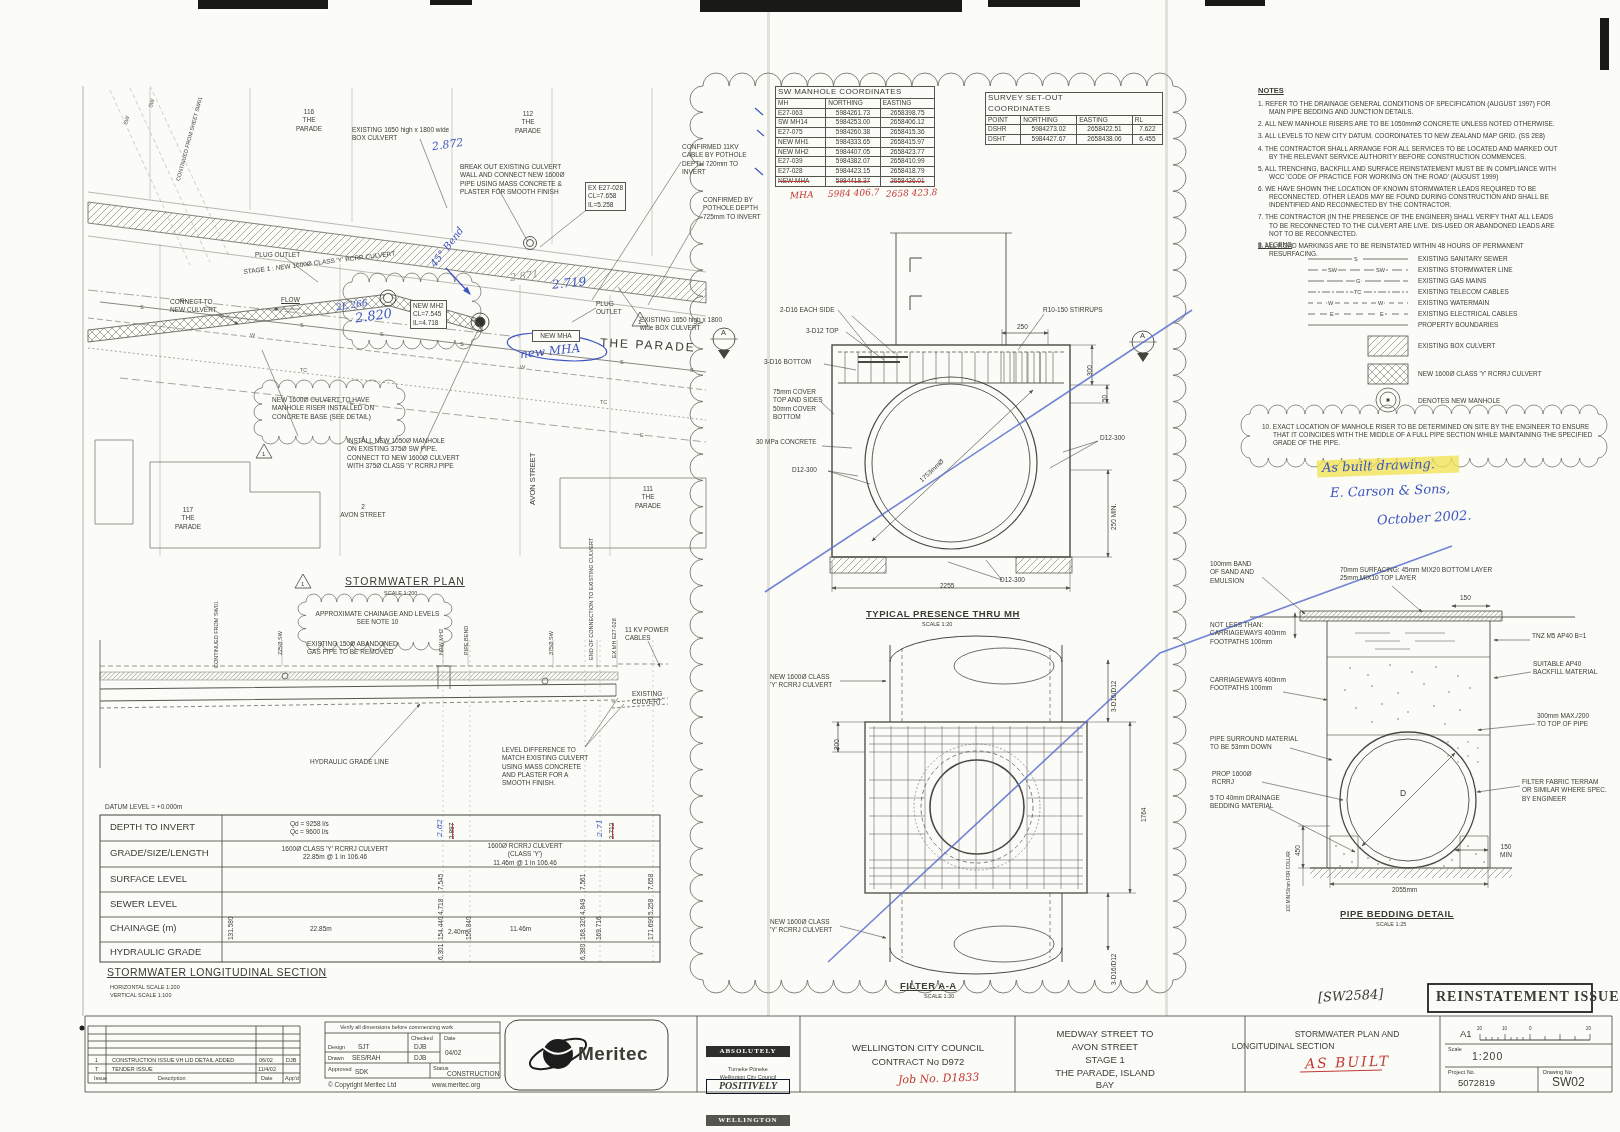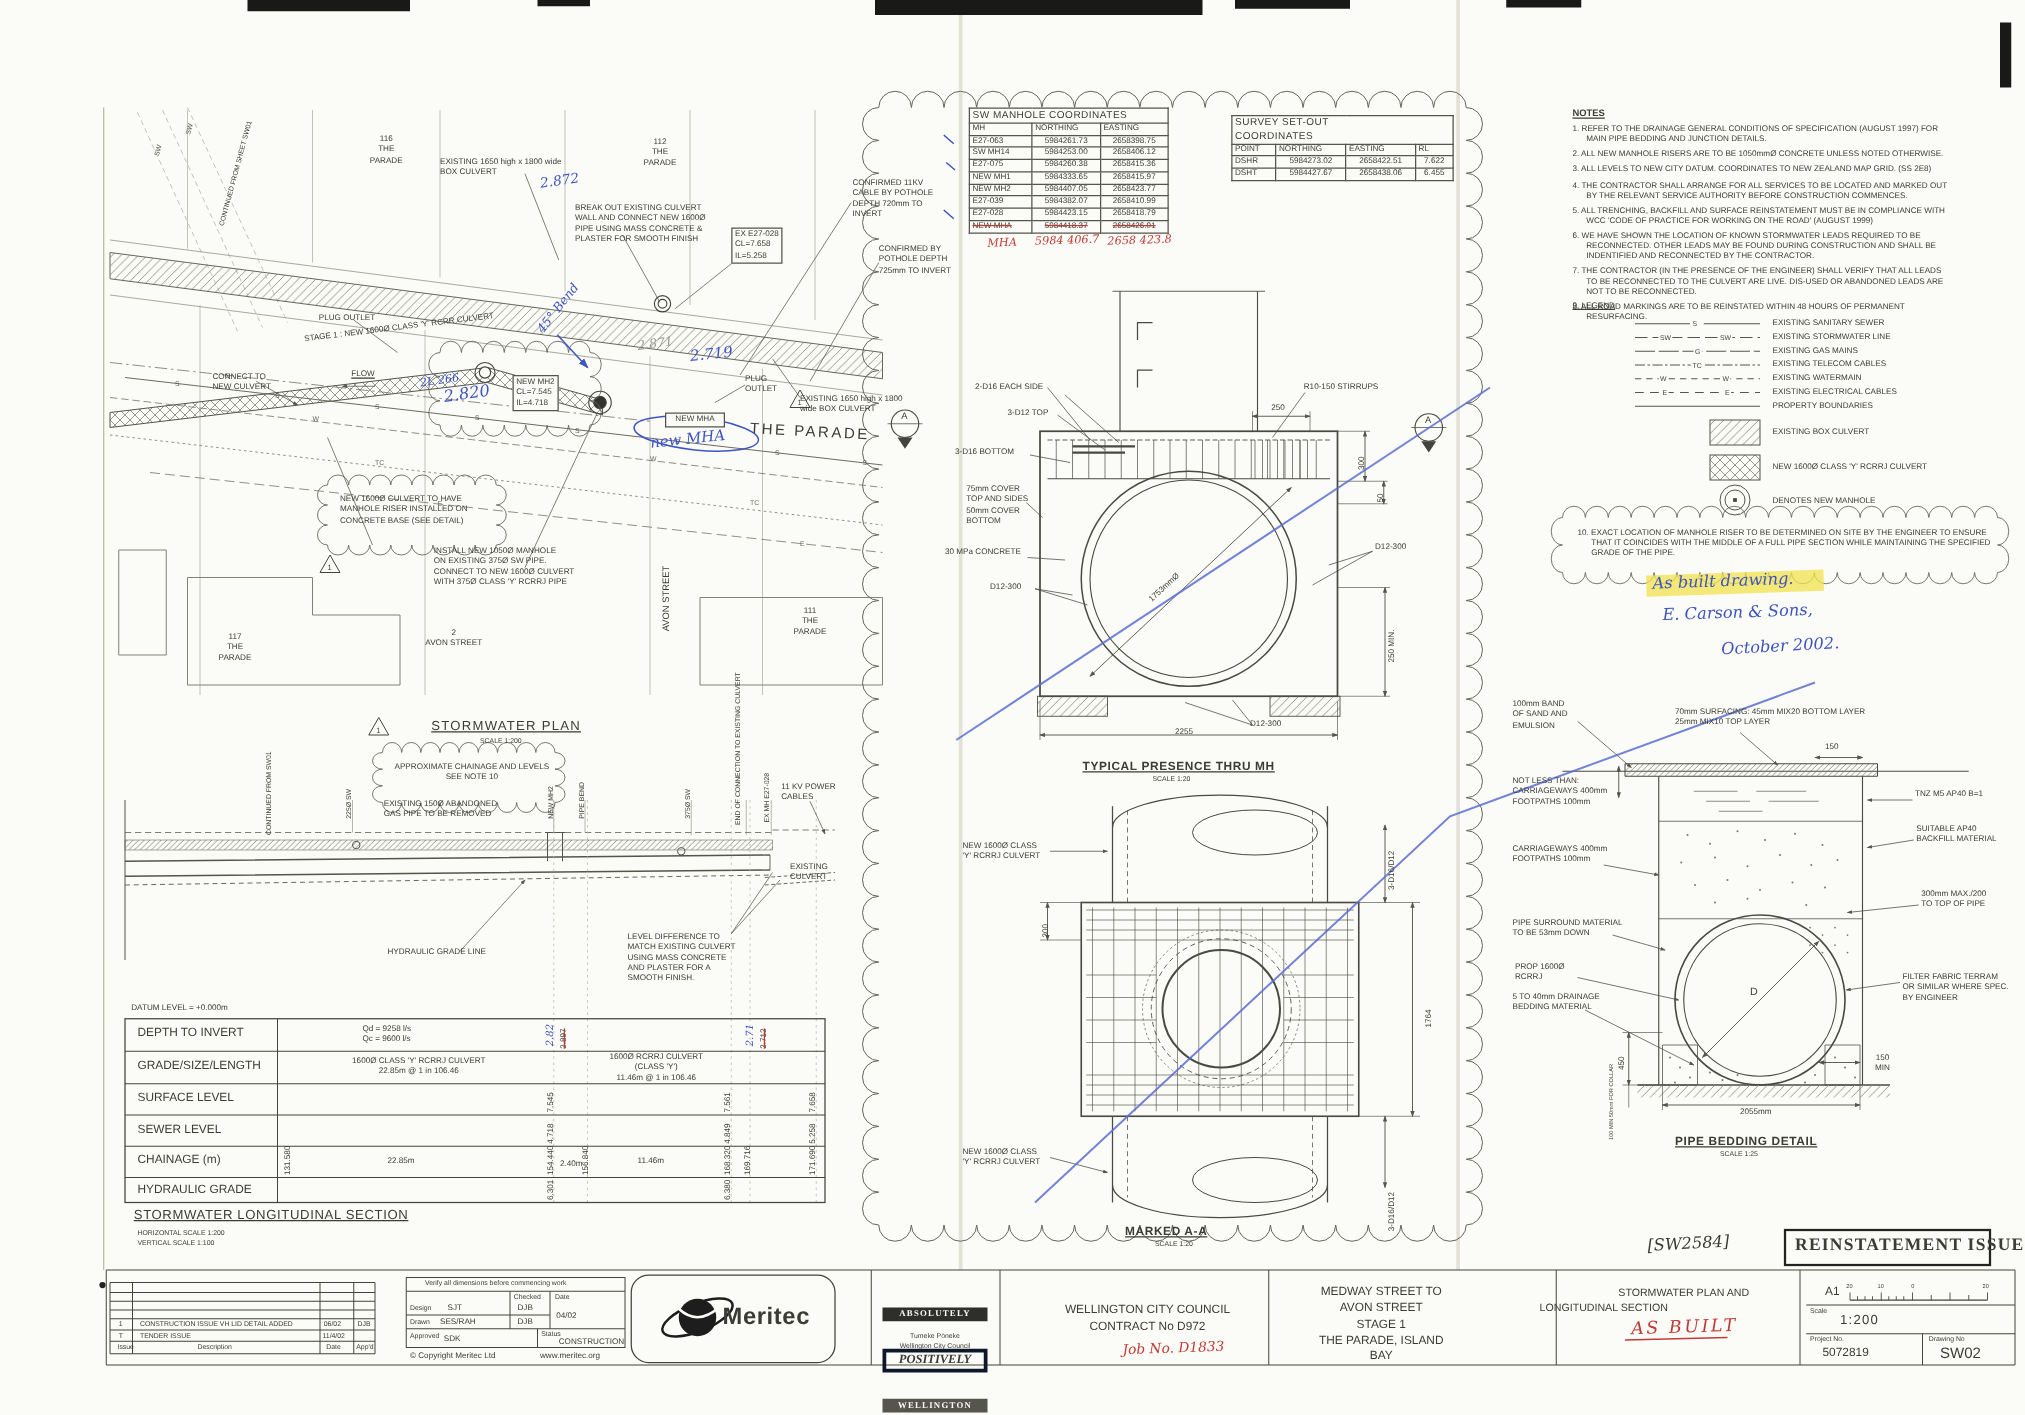--- a/index.html
+++ b/index.html
@@ -662,21 +662,21 @@
   <span class="lbl t7" style="left:1140px;top:331px">A</span>
 
   <span class="lbl t6" style="left:770px;top:673px">NEW 1600Ø CLASS
 'Y' RCRRJ CULVERT</span>
   <span class="lbl t6" style="left:770px;top:918px">NEW 1600Ø CLASS
 'Y' RCRRJ CULVERT</span>
   <span class="lbl t6 rot" style="left:833px;top:750px">300</span>
   <span class="lbl t6 rot" style="left:1110px;top:712px">3-D16/D12</span>
   <span class="lbl t6 rot" style="left:1140px;top:822px">1764</span>
   <span class="lbl t6 rot" style="left:1110px;top:985px">3-D16/D12</span>
-  <span class="lbl t9 u b" style="left:900px;top:980px;letter-spacing:.5px">MARKED A-A</span>
+  <span class="lbl t9 u b" style="left:900px;top:980px;letter-spacing:.5px">FILTER A-A</span>
   <span class="lbl t5" style="left:924px;top:993px">SCALE 1:20</span>
 
   <span class="lbl t6" style="left:1210px;top:560px">100mm BAND
 OF SAND AND
 EMULSION</span>
   <span class="lbl t6" style="left:1340px;top:566px">70mm SURFACING: 45mm MIX20 BOTTOM LAYER
           25mm MIX10 TOP LAYER</span>
   <span class="lbl t6" style="left:1460px;top:594px">150</span>
   <span class="lbl t6" style="left:1210px;top:621px">NOT LESS THAN:
 CARRIAGEWAYS 400mm
@@ -736,21 +736,21 @@
   <span class="lbl t6" style="left:355px;top:1068px">SDK</span>
   <span class="lbl t5" style="left:433px;top:1065px">Status</span>
   <span class="lbl t6" style="left:447px;top:1070px">CONSTRUCTION</span>
   <span class="lbl t6" style="left:328px;top:1081px">© Copyright  Meritec  Ltd</span>
   <span class="lbl t6" style="left:432px;top:1081px">www.meritec.org</span>
 
   <span class="lbl b" style="left:578px;top:1042px;font-size:19px;letter-spacing:.5px">Meritec</span>
 
   <div class="lbl" style="left:706px;top:1026px;width:84px">
     <span class="stampln" style="font-size:7px;background:#2e2e2a;color:#fbfbf7;letter-spacing:1px;padding:1px 0">ABSOLUTELY</span>
-    <span class="stampln" style="font-size:10px;font-style:italic;border:3px solid #0f172a;margin:1px 0;padding:0">POSITIVELY</span>
+    <span class="stampln" style="font-size:10px;font-style:italic;border:1px solid #0f172a;margin:1px 0;padding:0">POSITIVELY</span>
     <span class="stampln" style="font-size:7px;background:#55554e;color:#fbfbf7;letter-spacing:1px;padding:1px 0">WELLINGTON</span>
   </div>
   <span class="lbl t5 ctr" style="left:706px;top:1066px;width:84px">Tumeke Pōneke</span>
   <span class="lbl t5 ctr" style="left:706px;top:1074px;width:84px">Wellington City Council</span>
 
   <span class="lbl t9 ctr" style="left:830px;top:1042px;width:176px">WELLINGTON CITY COUNCIL</span>
   <span class="lbl t9 ctr" style="left:830px;top:1056px;width:176px">CONTRACT No D972</span>
   <span class="lbl hwr" style="left:898px;top:1072px;font-size:11px;transform:rotate(-2deg)">Job No. D1833</span>
 
   <span class="lbl t9 ctr" style="left:1048px;top:1028px;width:114px">MEDWAY STREET TO</span>

